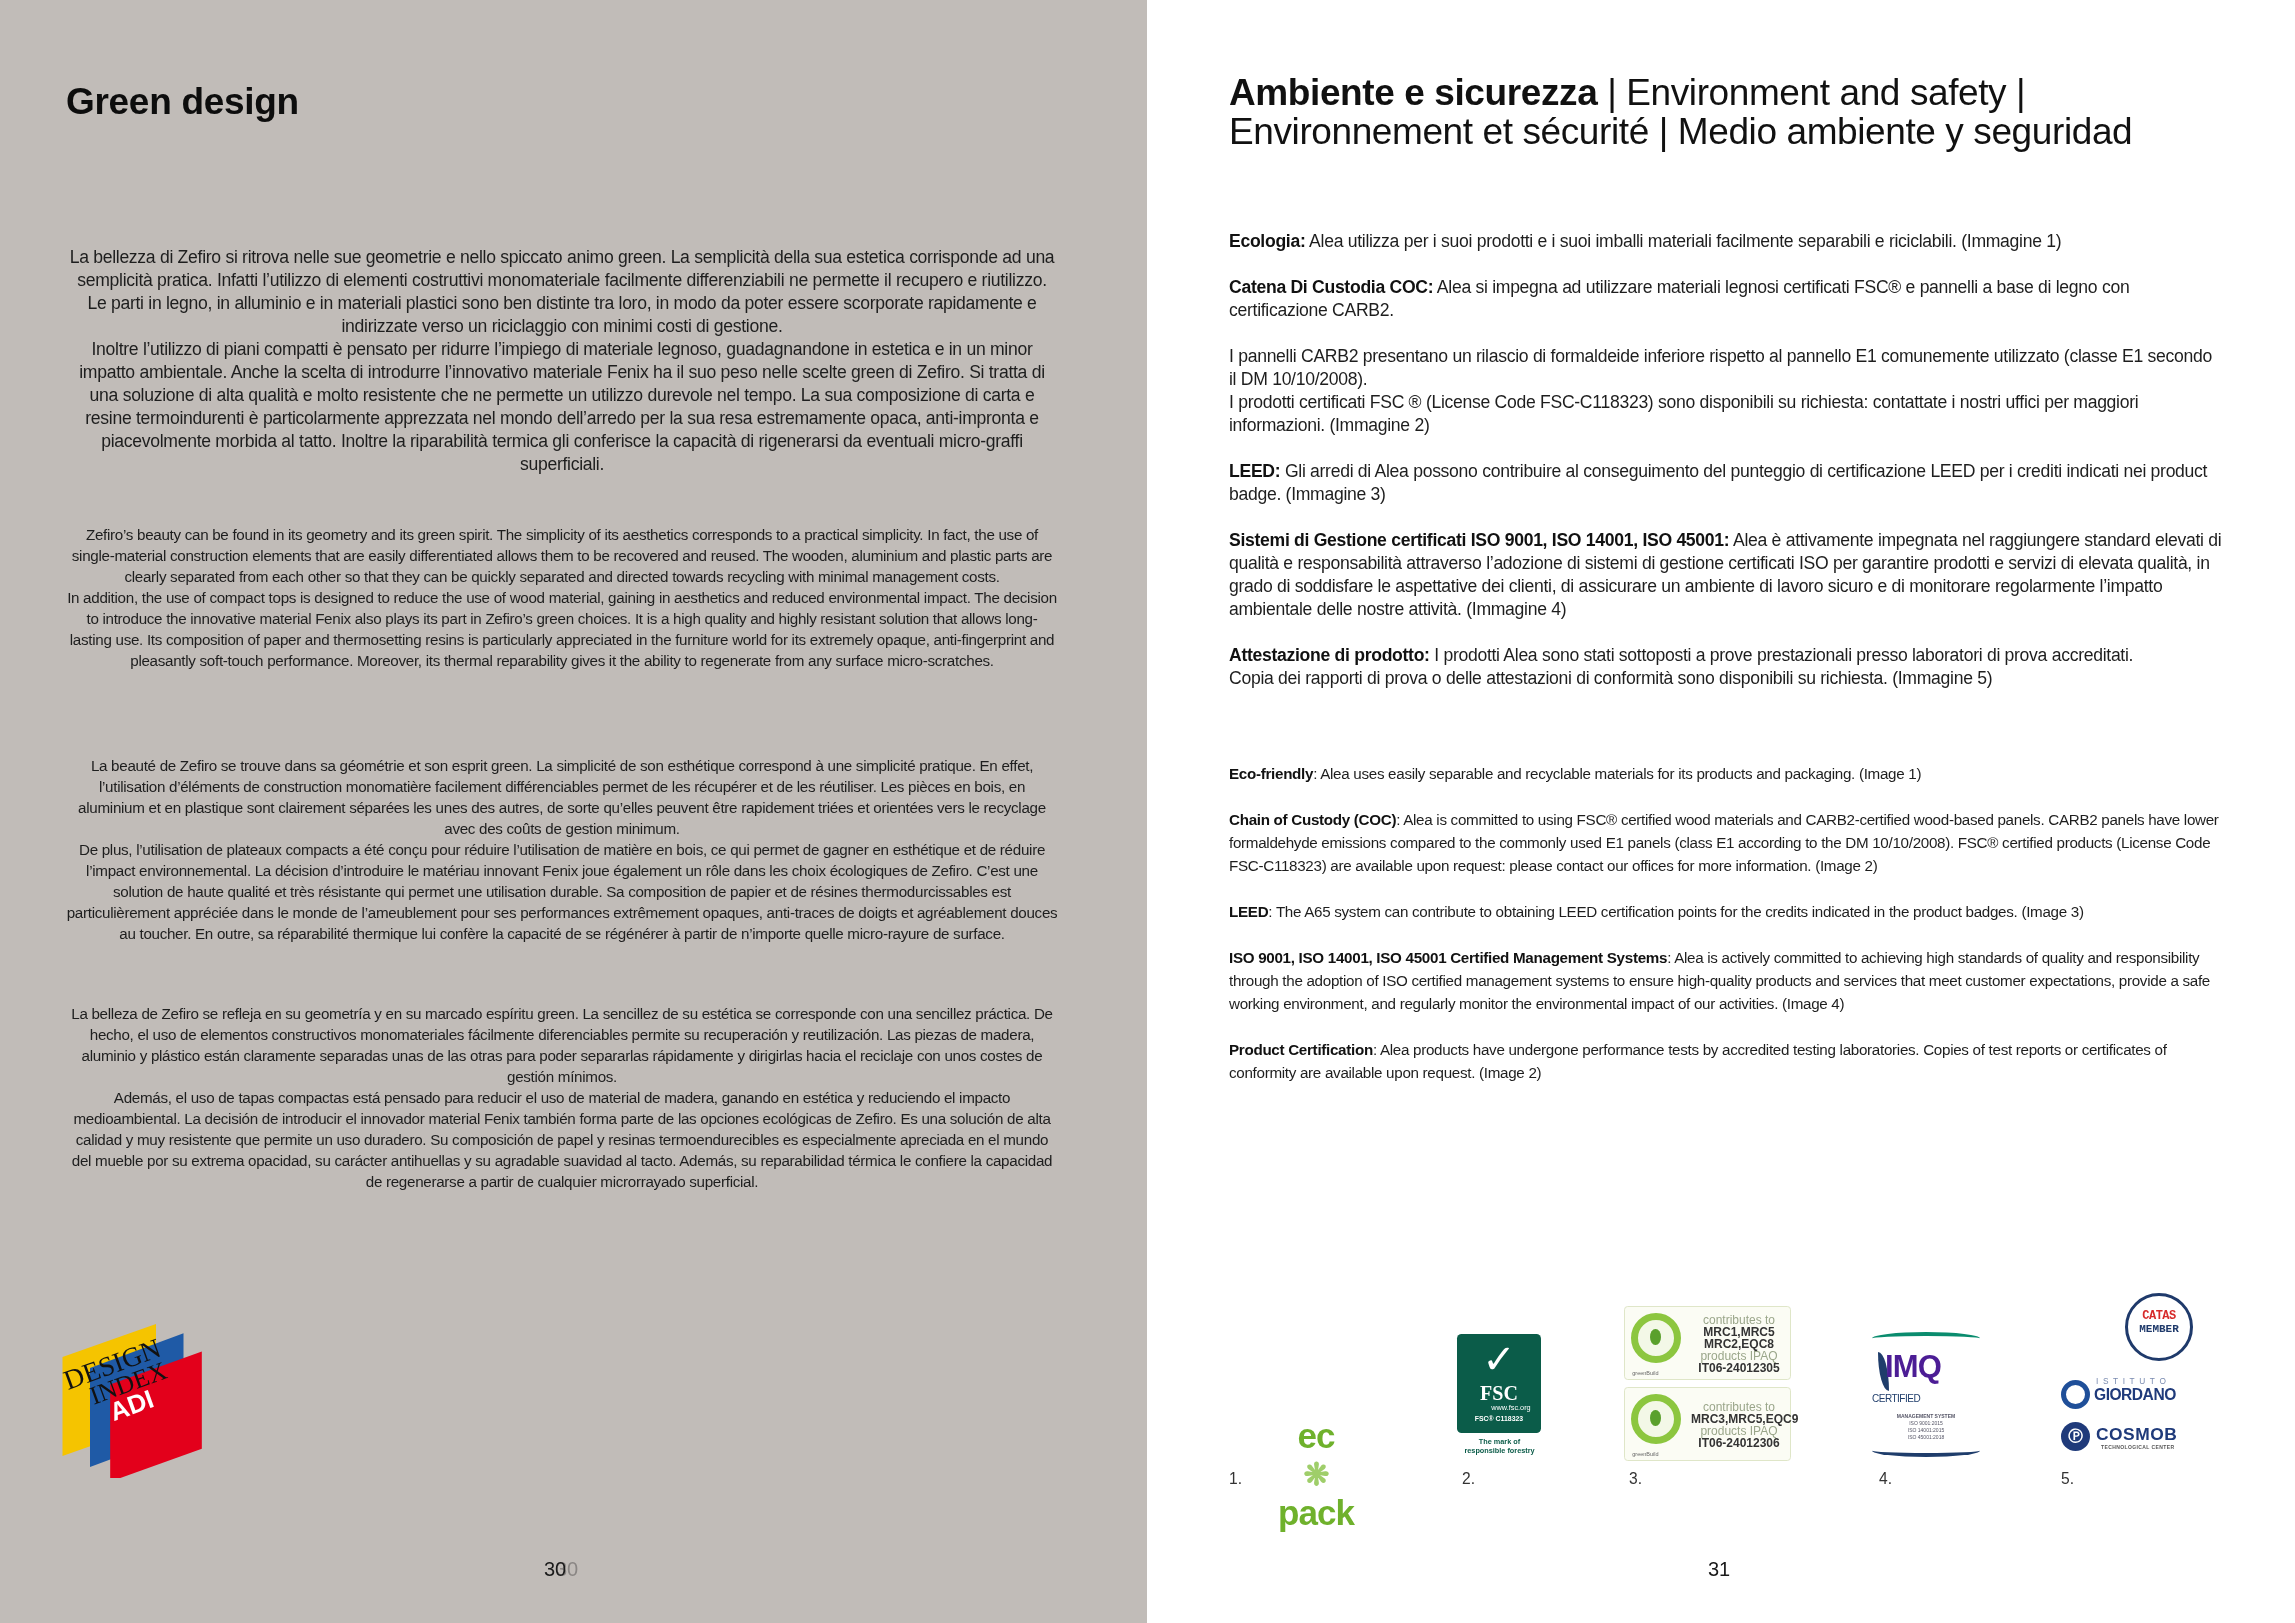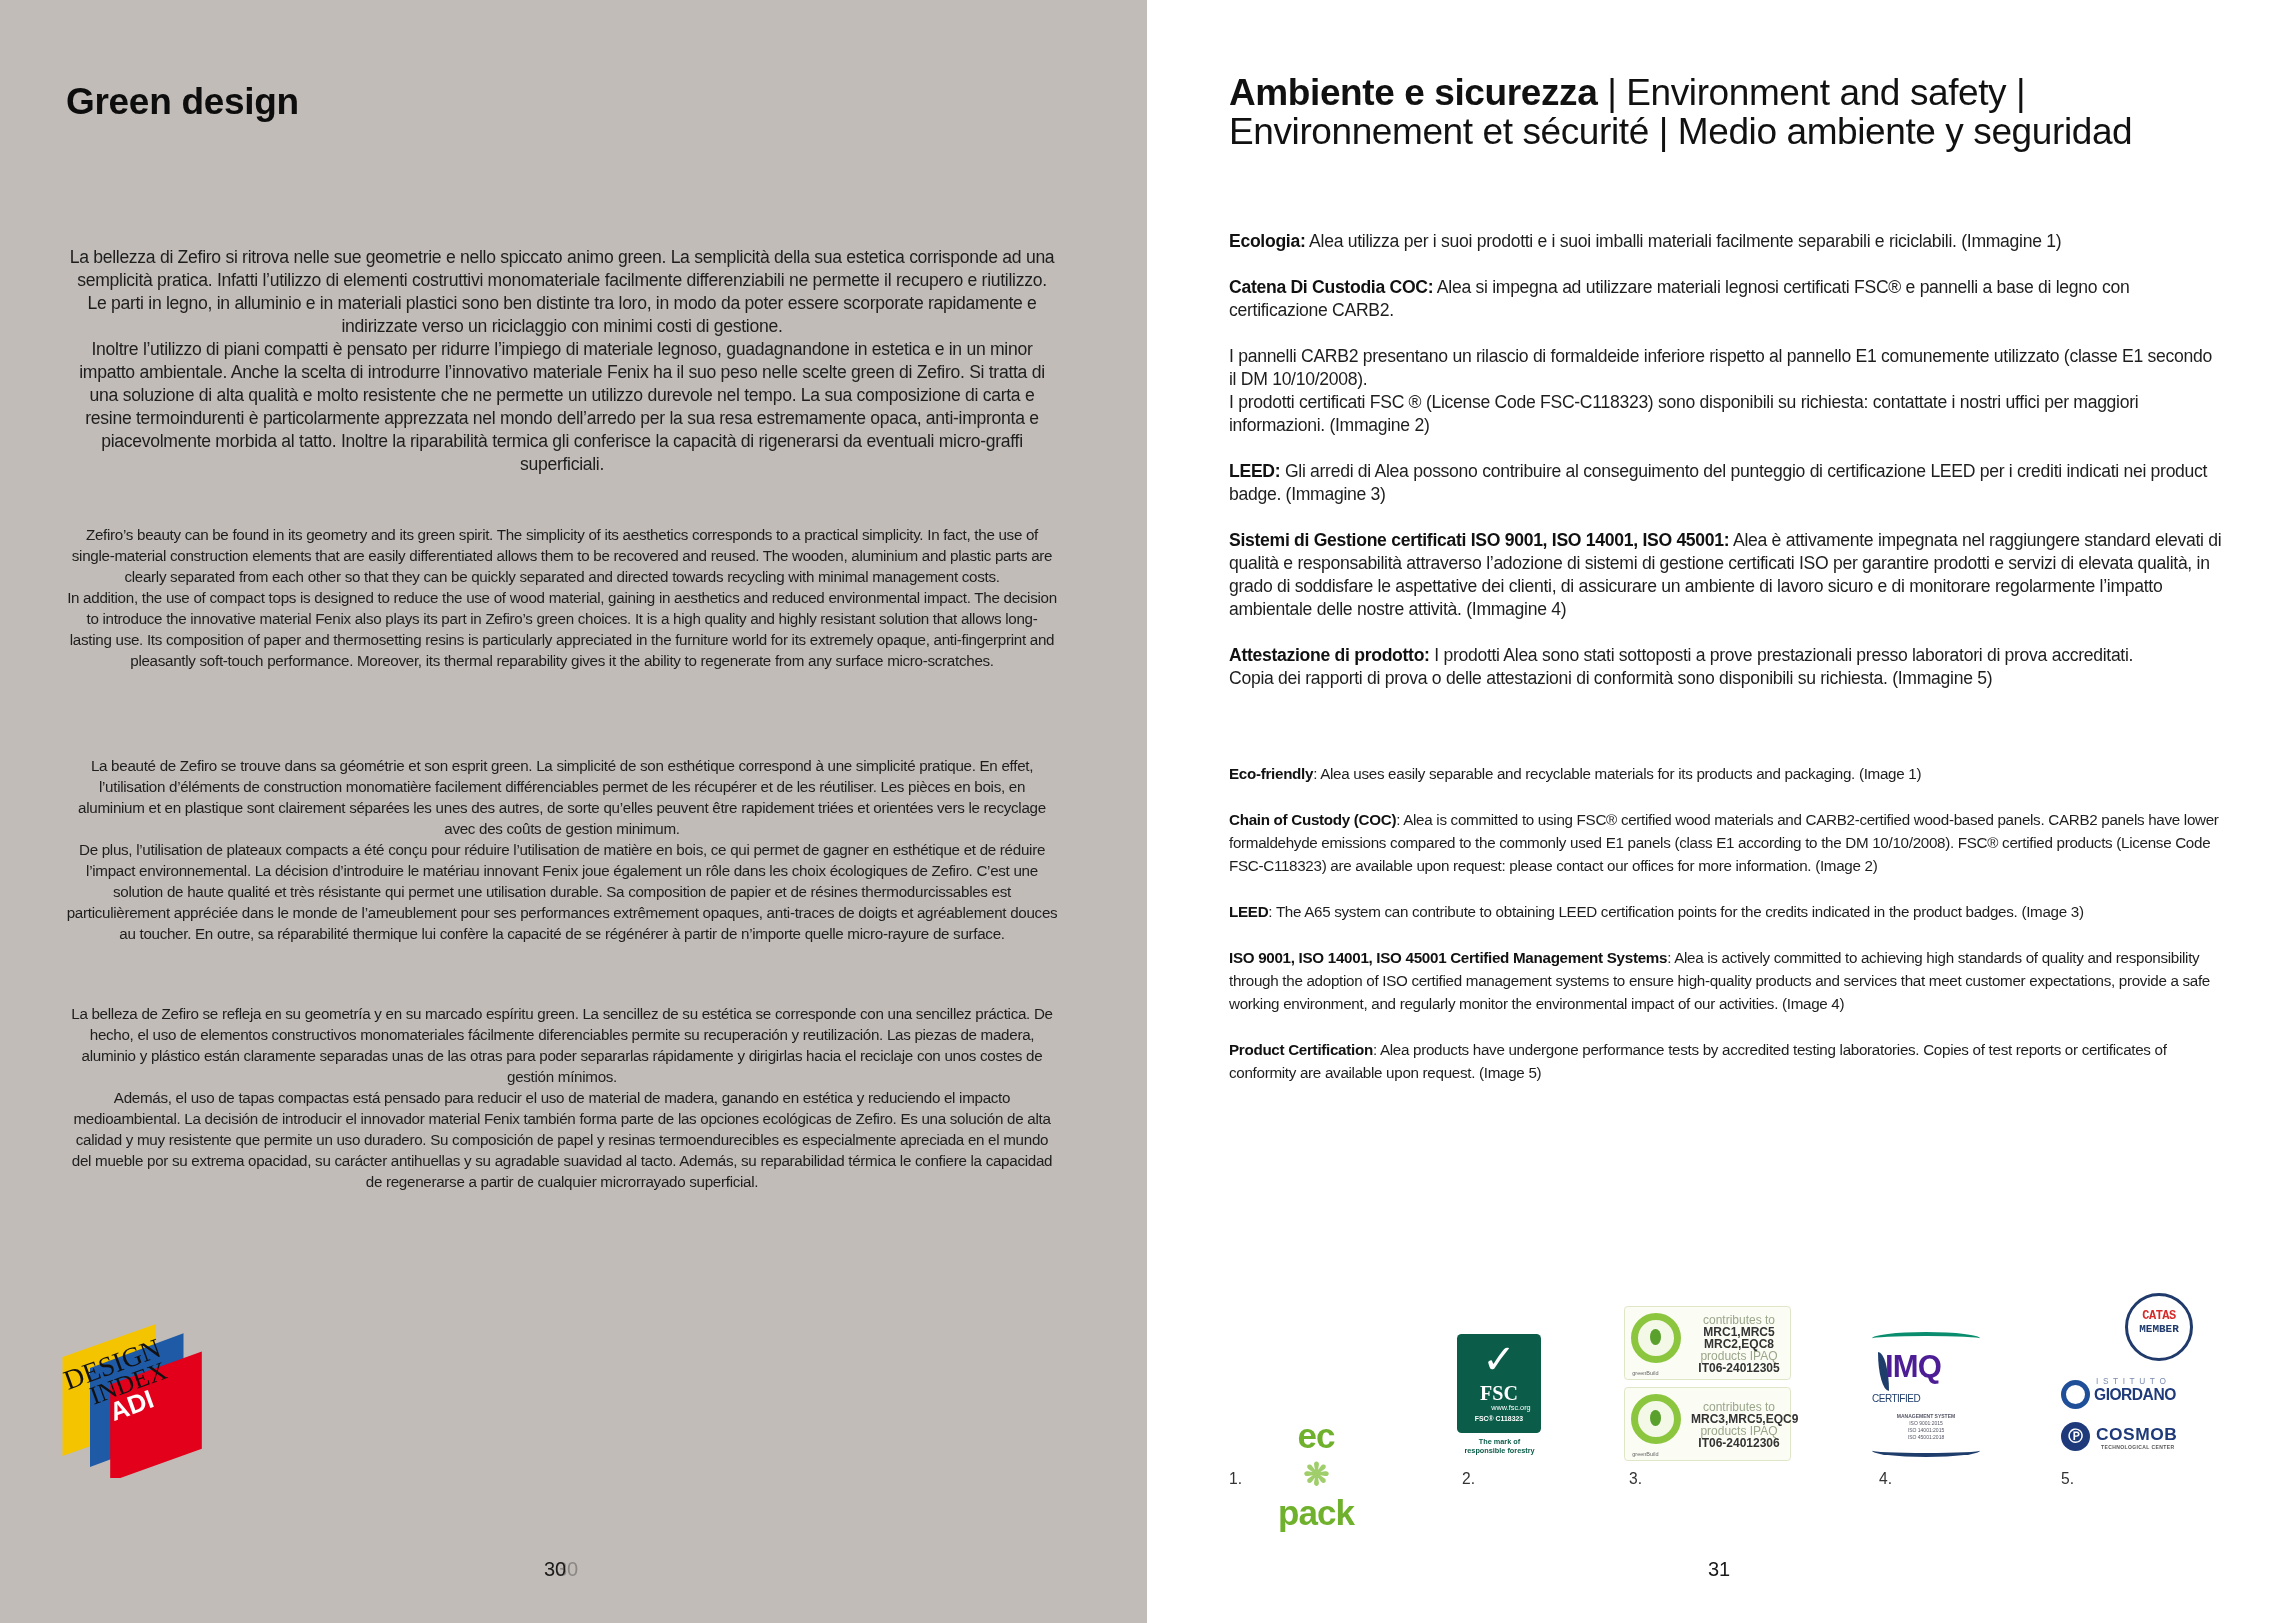--- a/index.html
+++ b/index.html
@@ -123,21 +123,21 @@
   <p class="para"><span class="bold">LEED:</span><span> Gli arredi di Alea possono contribuire al conseguimento del punteggio di certificazione LEED per i crediti indicati nei product badge. (Immagine 3)</span></p>
   <p class="para"><span class="bold">Sistemi di Gestione certificati ISO 9001, ISO 14001, ISO 45001:</span><span> Alea è attivamente impegnata nel raggiungere standard elevati di qualità e responsabilità attraverso l’adozione di sistemi di gestione certificati ISO per garantire prodotti e servizi di elevata qualità, in grado di soddisfare le aspettative dei clienti, di assicurare un ambiente di lavoro sicuro e di monitorare regolarmente l’impatto ambientale delle nostre attività. (Immagine 4)</span></p>
   <p class="para"><span class="bold">Attestazione di prodotto:</span><span> I prodotti Alea sono stati sottoposti a prove prestazionali presso laboratori di prova accreditati.</span><br><span>Copia dei rapporti di prova o delle attestazioni di conformità sono disponibili su richiesta. (Immagine 5)</span></p>
 </div>
 
 <div class="right-block rb-en">
   <p class="para"><span class="bold">Eco-friendly</span><span>: Alea uses easily separable and recyclable materials for its products and packaging. (Image 1)</span></p>
   <p class="para"><span class="bold">Chain of Custody (COC)</span><span>: Alea is committed to using FSC® certified wood materials and CARB2-certified wood-based panels. CARB2 panels have lower formaldehyde emissions compared to the commonly used E1 panels (class E1 according to the DM 10/10/2008). FSC® certified products (License Code FSC-C118323) are available upon request: please contact our offices for more information. (Image 2)</span></p>
   <p class="para"><span class="bold">LEED</span><span>: The A65 system can contribute to obtaining LEED certification points for the credits indicated in the product badges. (Image 3)</span></p>
   <p class="para"><span class="bold">ISO 9001, ISO 14001, ISO 45001 Certified Management Systems</span><span>: Alea is actively committed to achieving high standards of quality and responsibility through the adoption of ISO certified management systems to ensure high-quality products and services that meet customer expectations, provide a safe working environment, and regularly monitor the environmental impact of our activities. (Image 4)</span></p>
-  <p class="para"><span class="bold">Product Certification</span><span>: Alea products have undergone performance tests by accredited testing laboratories. Copies of test reports or certificates of conformity are available upon request. (Image 5)</span></p>
+  <p class="para"><span class="bold">Product Certification</span><span>: Alea products have undergone performance tests by accredited testing laboratories. Copies of test reports or certificates of conformity are available upon request. (Image 2)</span></p>
 </div>
 
 <div class="logos">
   <div class="ecopack">
     <span>ec</span>
       <span class="flake">❋</span>
       <span>pack</span>
   </div>
   <div class="logo-cap" style="left:0; top:184px;">1.</div>
 

